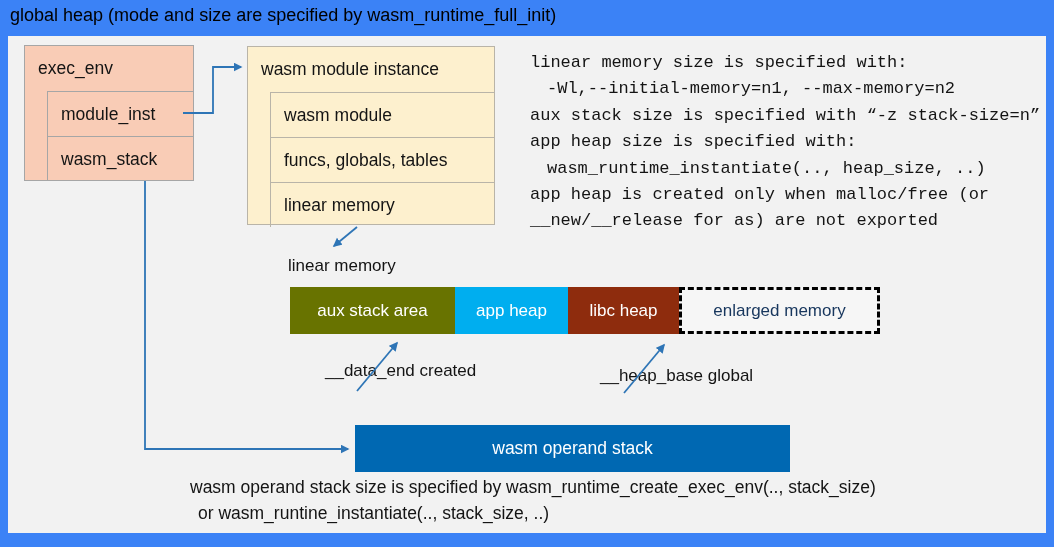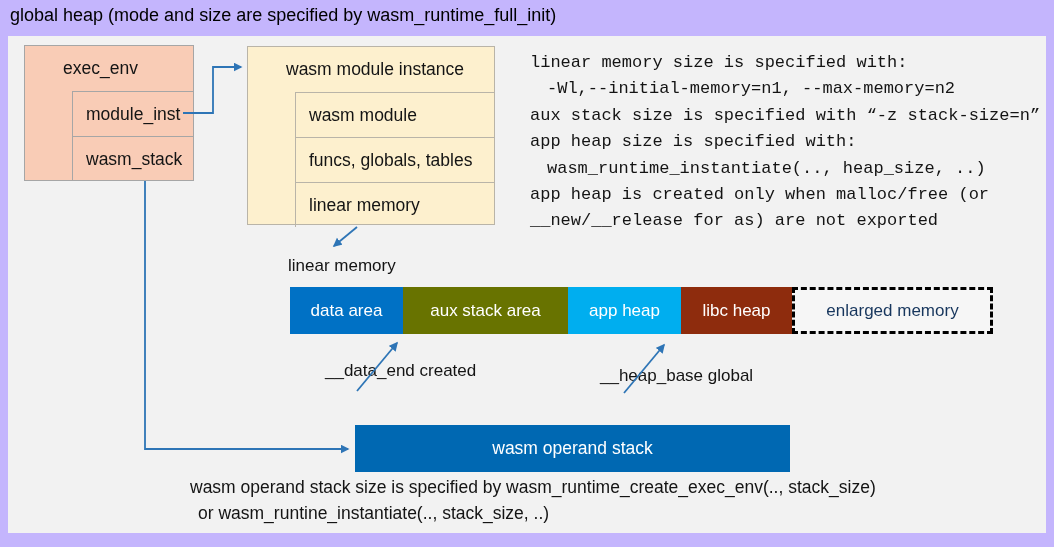--- a/index.html
+++ b/index.html
@@ -1,22 +1,22 @@
 <!DOCTYPE html>
 <html><head>
 <meta charset="utf-8">
 <style>
   html,body{margin:0;padding:0;background:#fff;}
-  #scene{position:relative;width:1054px;height:547px;background:#c4b5fd;
+  #scene{position:relative;width:1054px;height:547px;background:#3b82f6;
          font-family:"Liberation Sans",sans-serif;color:#141414;overflow:hidden;}
   .panel{position:absolute;left:8px;top:36px;width:1038px;height:497px;}
   #title{position:absolute;left:10px;top:5px;font-size:18px;color:#000;white-space:nowrap;}
 
   
-  .struct{position:absolute;box-sizing:border-box;padding-left:25px;}
+  .struct{position:absolute;box-sizing:border-box;}
   #exec-box{left:24px;top:45px;width:170px;height:136px;border:1px solid #a6a6a6;}
   #inst-box{left:247px;top:46px;width:248px;height:179px;border:1px solid #b9b4a8;}
   .struct-header{box-sizing:border-box;height:45px;display:flex;align-items:center;
                  padding-left:13px;font-size:17.5px;}
   .sub-row{box-sizing:border-box;margin-left:22px;height:45px;border-left:1px solid #a6a6a6;
            border-top:1px solid #a6a6a6;display:flex;align-items:center;padding-left:13px;
            font-size:17.5px;}
   #inst-box .sub-row{border-color:#b9b4a8;}
 
   
@@ -78,21 +78,20 @@
     <div class="note-line note-indent">-Wl,--initial-memory=n1, --max-memory=n2</div>
     <div class="note-line">aux stack size is specified with “-z stack-size=n”</div>
     <div class="note-line">app heap size is specified with:</div>
     <div class="note-line note-indent">wasm_runtime_instantiate(.., heap_size, ..)</div>
     <div class="note-line">app heap is created only when malloc/free (or</div>
     <div class="note-line">__new/__release for as) are not exported</div>
   </div>
 
   <div id="lm-label">linear memory</div>
   <div id="membar">
-    <div class="seg seg0" style="background-color: rgb(0, 113, 197);">data area</div>
     <div class="seg seg1" style="background-color: rgb(104, 115, 0);">aux stack area</div>
     <div class="seg seg2" style="background-color: rgb(0, 174, 239);">app heap</div>
     <div class="seg seg3" style="background-color: rgb(142, 44, 13);">libc heap</div>
     <div id="enlarged" style="color: rgb(23, 54, 93);">enlarged memory</div>
   </div>
 
   <div id="ann-data-end" class="ann">__data_end created</div>
   <div id="ann-heap-base" class="ann">__heap_base global</div>
 
   <div id="opstack" style="background-color: rgb(0, 104, 178);">wasm operand stack</div>

